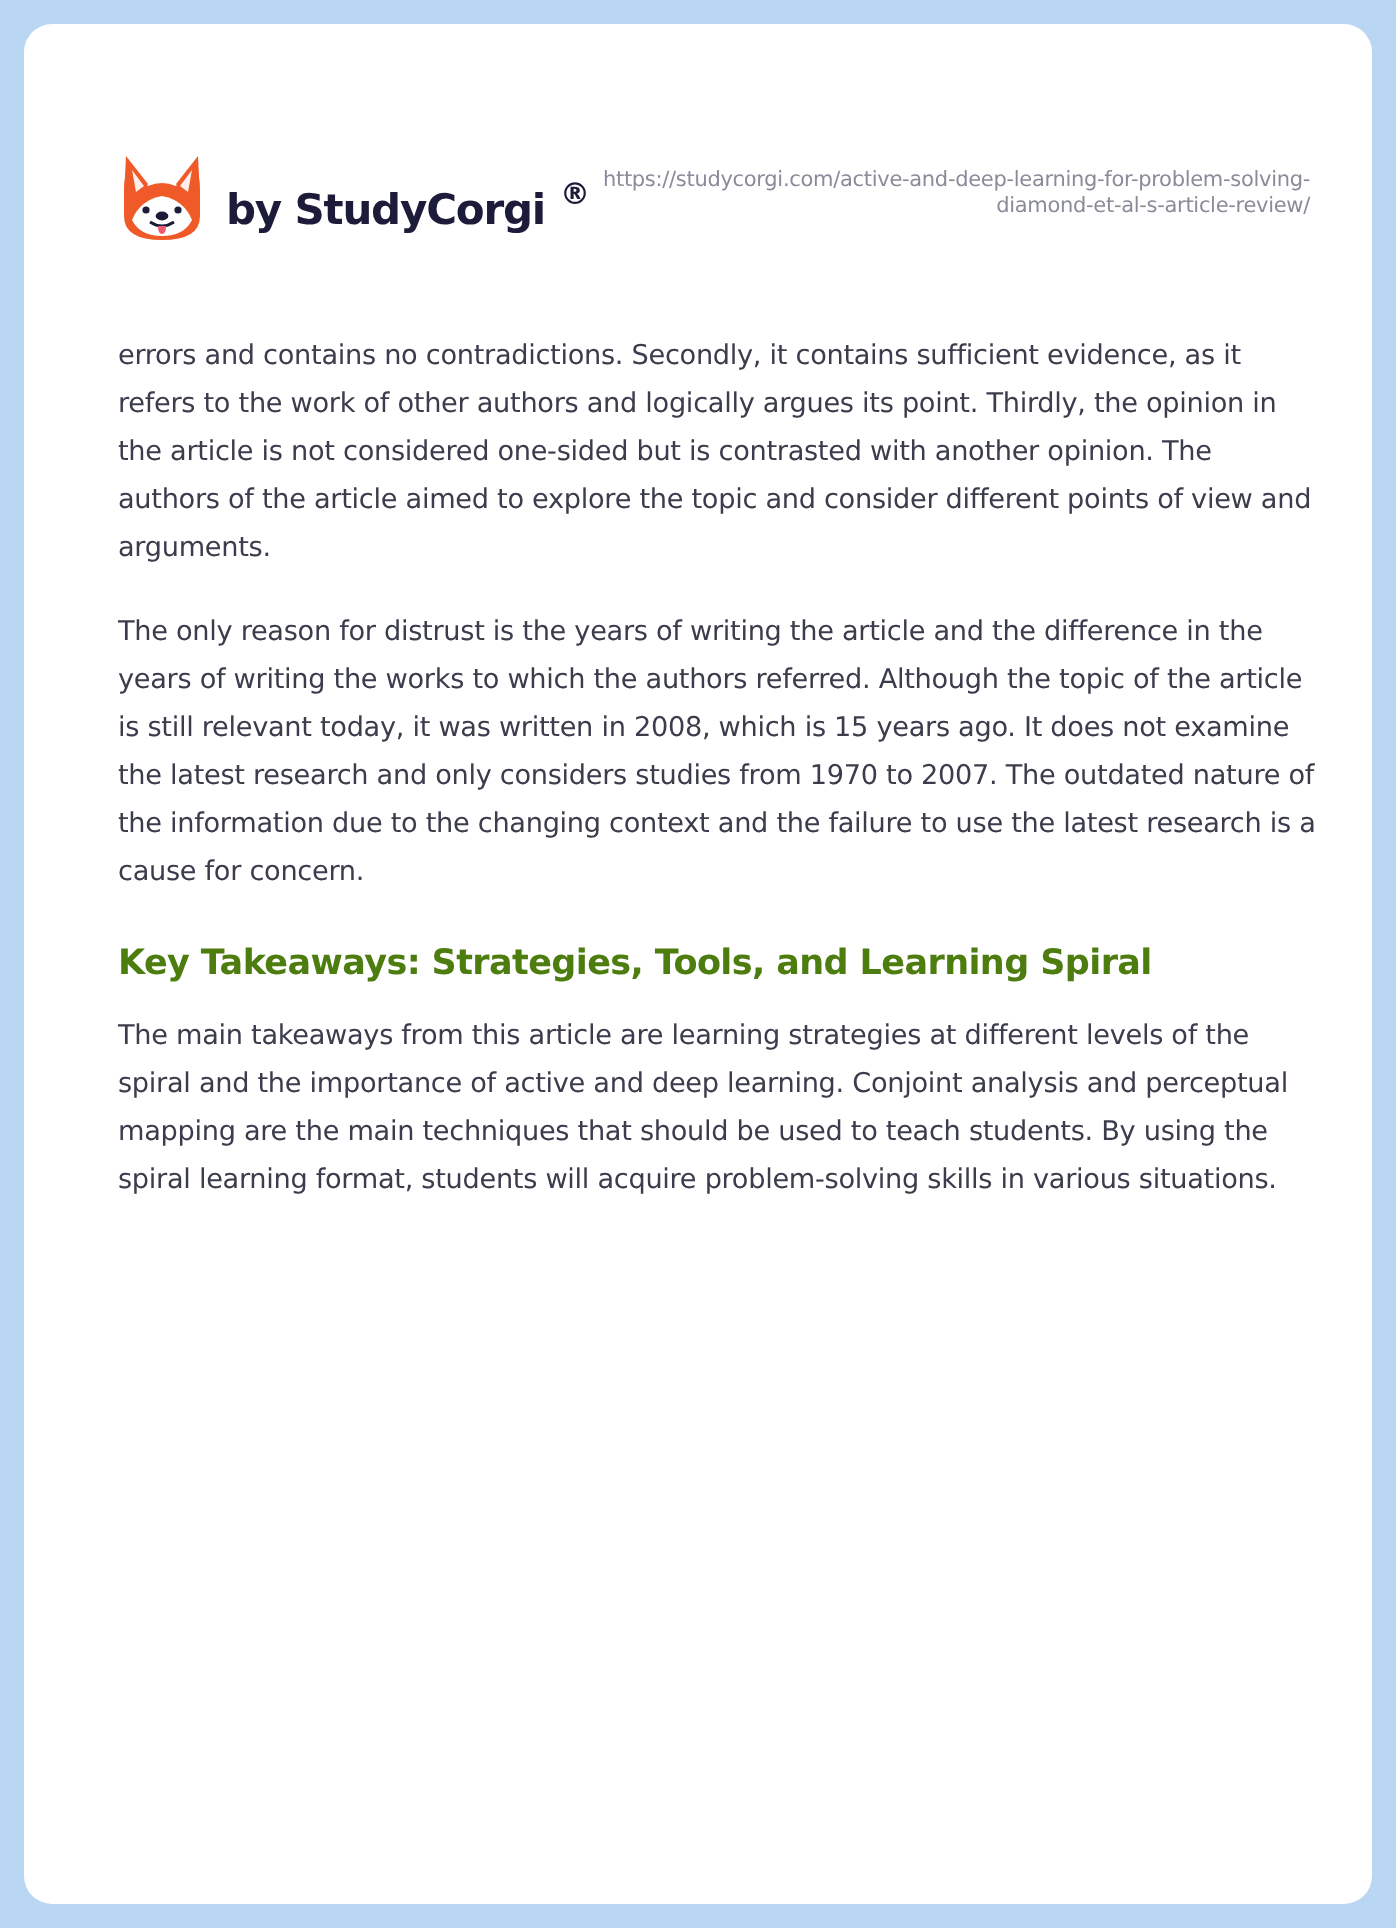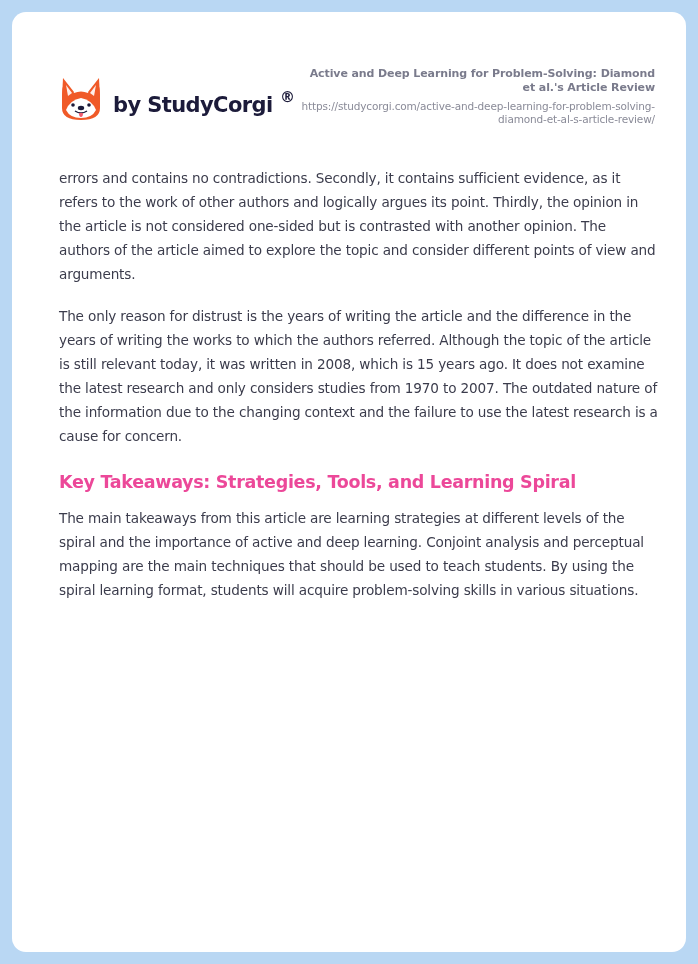--- a/index.html
+++ b/index.html
@@ -76,21 +76,21 @@
       font-size: 11px;
       line-height: 14px;
       color: #7a7b8c;
       letter-spacing: -0.1px;
     }
     .doc-url {
       font-family: "DejaVu Sans", sans-serif;
       font-size: 10.5px;
       line-height: 13px;
       color: #8a8b98;
-      margin-top: 5px;
+      margin-top: 17px;
       letter-spacing: -0.15px;
     }
     .content {
       position: absolute;
       left: 47px;
       top: 154px;
       width: 600px;
     }
     .para {
       font-family: "DejaVu Sans", sans-serif;
@@ -98,21 +98,21 @@
       line-height: 24px;
       color: #3b3c4c;
       margin: 0 0 18px 0;
       letter-spacing: -0.15px;
     }
     .heading {
       font-family: "DejaVu Sans", sans-serif;
       font-weight: bold;
       font-size: 17.5px;
       line-height: 24px;
-      color: #ec4899;
+      color: #4d7c0f;
       margin: 22px 0 12px 0;
       letter-spacing: -0.3px;
     }
   </style>
 </head>
 <body>
 
 <div class="card">
   <div class="header">
     <div class="logo">
@@ -135,21 +135,20 @@
 
         <path d="M15 35 Q21 39 27 35" stroke="#1c1b3a" stroke-width="1.4" fill="none"></path>
 
         <path d="M19 37 Q19 41 21 41 Q23 41 23 37 Z" fill="#f05a6e"></path>
       </svg>
       <span class="logo-text">by StudyCorgi</span>
       <span class="logo-reg">®</span>
     </div>
 
     <div class="doc-meta">
-      <div class="doc-title">Active and Deep Learning for Problem-Solving: Diamond et al.'s Article Review</div>
       <div class="doc-url">https://studycorgi.com/active-and-deep-learning-for-problem-solving-diamond-et-al-s-article-review/</div>
     </div>
   </div>
 
   <div class="content">
     <p class="para">errors and contains no contradictions. Secondly, it contains sufficient evidence, as it refers to the work of other authors and logically argues its point. Thirdly, the opinion in the article is not considered one-sided but is contrasted with another opinion. The authors of the article aimed to explore the topic and consider different points of view and arguments.</p>
     <p class="para">The only reason for distrust is the years of writing the article and the difference in the years of writing the works to which the authors referred. Although the topic of the article is still relevant today, it was written in 2008, which is 15 years ago. It does not examine the latest research and only considers studies from 1970 to 2007. The outdated nature of the information due to the changing context and the failure to use the latest research is a cause for concern.</p>
     <h2 class="heading">Key Takeaways: Strategies, Tools, and Learning Spiral</h2>
     <p class="para">The main takeaways from this article are learning strategies at different levels of the spiral and the importance of active and deep learning. Conjoint analysis and perceptual mapping are the main techniques that should be used to teach students. By using the spiral learning format, students will acquire problem-solving skills in various situations.</p>
   </div>

